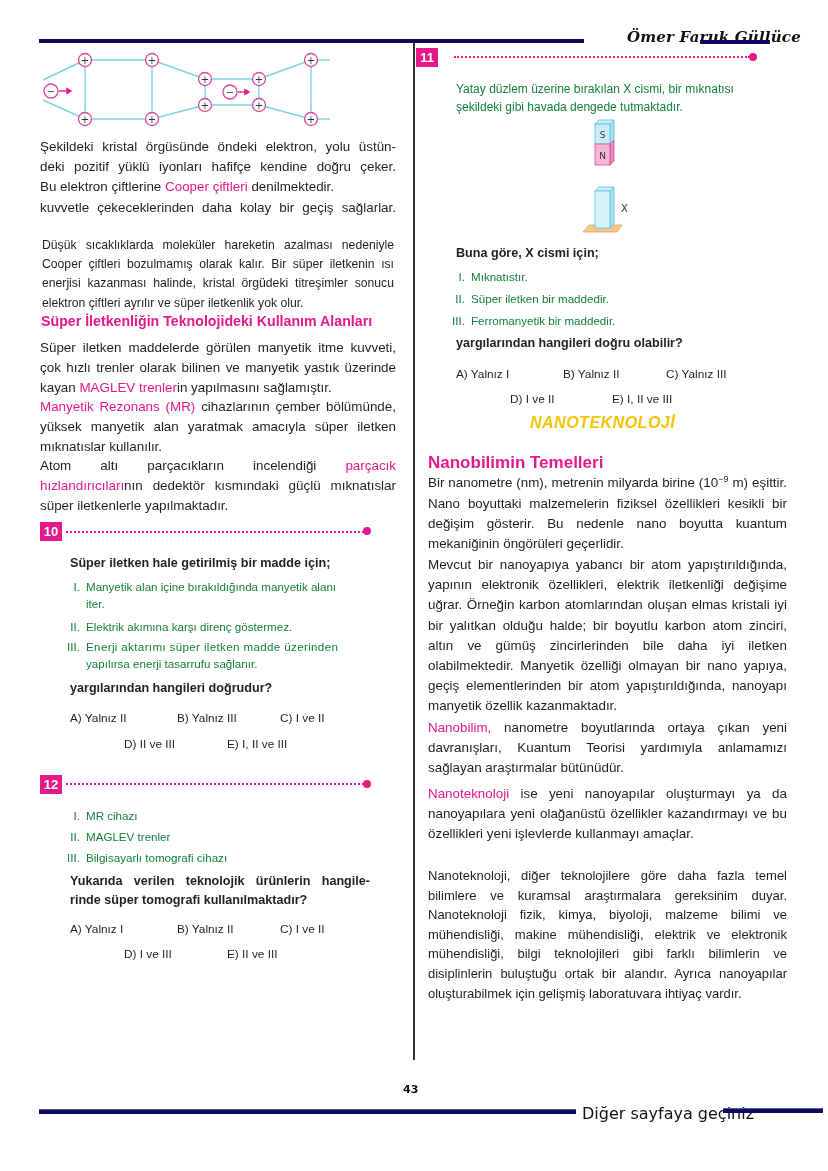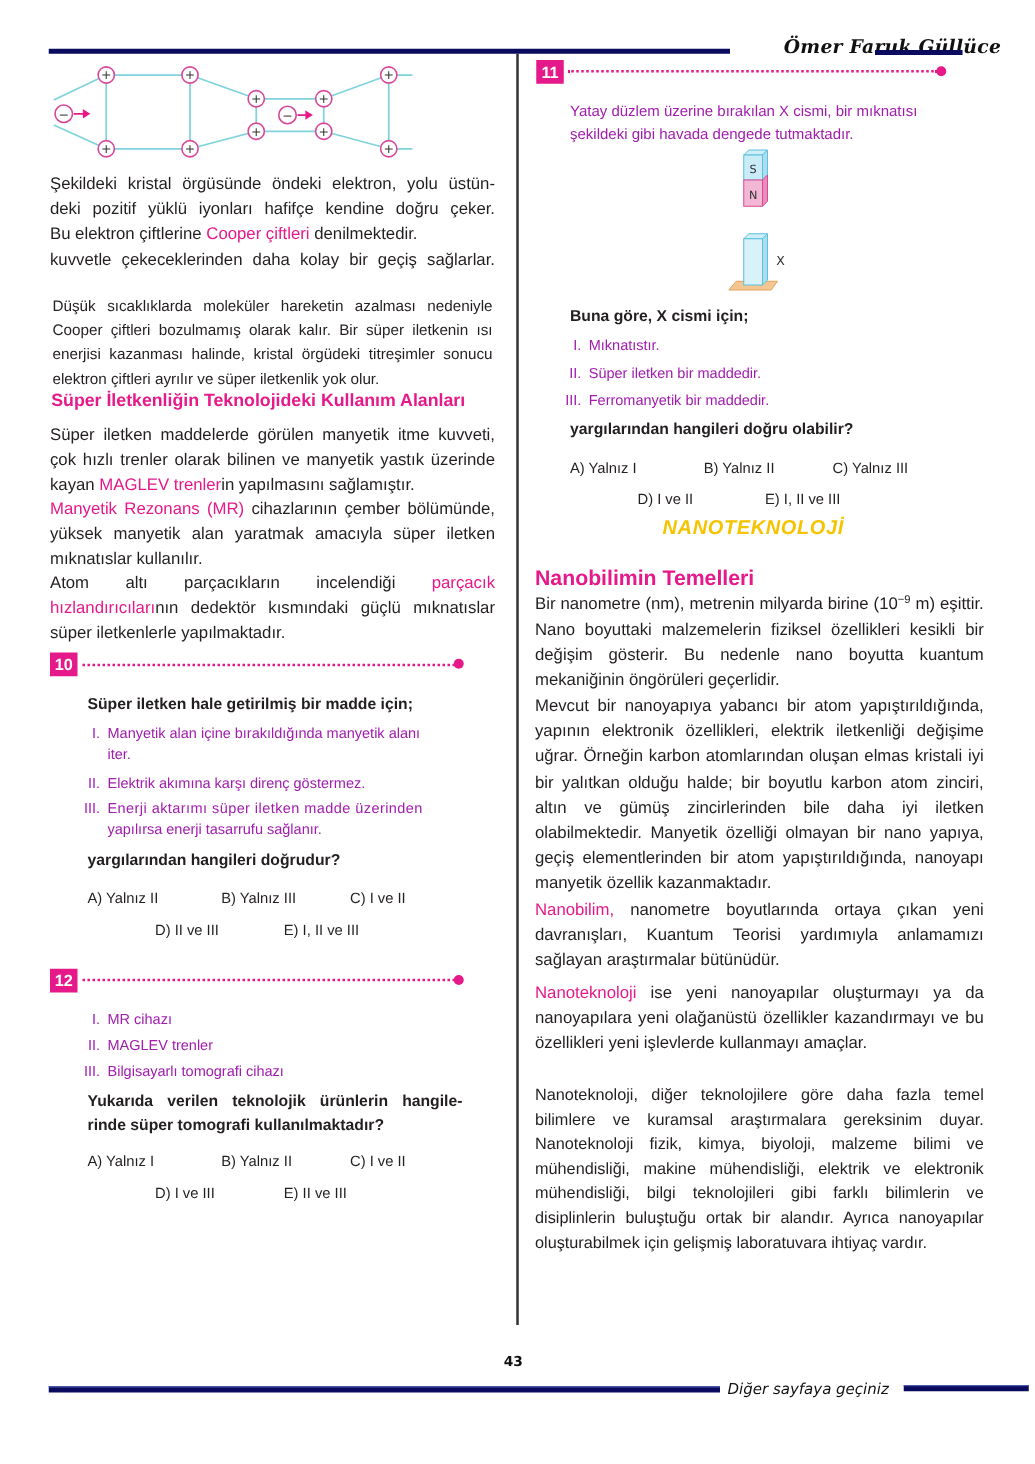--- a/index.html
+++ b/index.html
@@ -19,29 +19,29 @@
   .hl { color: #e6198a; }
 
   .sec-title { position: absolute; font-weight: bold; color: #e6198a; font-size: 14.2px; }
   .nano-title { position: absolute; left: 530px; top: 414px; font-weight: bold; font-style: italic; color: #f5c400; font-size: 16px; letter-spacing: 0.5px; }
 
   .qnum { position: absolute; width: 22px; height: 19px; background: #e6198a; color: #fff; font-weight: bold; font-size: 13px; line-height: 19px; text-align: center; }
   .qdots { position: absolute; height: 2px; border-top: 2px dotted #e6198a; }
   .qdot-end { position: absolute; width: 8px; height: 8px; border-radius: 50%; background: #e6198a; }
 
   .q-stem { position: absolute; font-weight: bold; font-size: 12.6px; color: #231f20; }
-  .q-item { position: absolute; font-size: 11.6px; color: #a21caf; line-height: 17px; }
+  .q-item { position: absolute; font-size: 11.6px; color: #15803d; line-height: 17px; }
   .q-item .rn { display: inline-block; width: 20px; text-align: right; margin-right: 6px; }
   .q-item .tx { display: inline-block; vertical-align: top; }
   .opt { position: absolute; font-size: 11.8px; color: #231f20; }
 
   .page-num { position: absolute; left: 403px; top: 1083px; font-family: "DejaVu Sans", sans-serif; font-size: 11px; color: #111; font-weight: bold; }
   .ftr-line-left { position: absolute; left: 39px; top: 1109px; width: 537px; height: 5px; background: #0a0a5e; border-top: 1px solid #4a5aa8; }
   .ftr-line-right { position: absolute; left: 723px; top: 1108px; width: 100px; height: 5px; background: #0a0a5e; border-top: 1px solid #4a5aa8; }
-  .ftr-text { position: absolute; left: 582px; top: 1104px; font-family: "DejaVu Sans", sans-serif; font-style: italic; font-size: 12px; color: #111; }
+  .ftr-text { position: absolute; left: 582px; top: 1104px; font-family: "DejaVu Sans", sans-serif; font-size: 16px; color: #111; }
 
   .magnet-fig { position: absolute; left: 570px; top: 118px; width: 90px; height: 120px; }
 </style>
 </head>
 <body>
 
 <div class="hdr-line-left"></div>
 <div class="hdr-author">Ömer Faruk Güllüce</div>
 <div class="hdr-line-right"></div>
 
@@ -161,21 +161,21 @@
   <span class="rn">III.</span><span class="tx">Bilgisayarlı tomografi cihazı</span>
 </div>
 <div class="q-stem" style="left:70px; top:874px; width:300px; text-align:justify; text-align-last:justify;">Yukarıda verilen teknolojik ürünlerin hangile-</div>
 <div class="q-stem" style="left:70px; top:893px;">rinde süper tomografi kullanılmaktadır?</div>
 <div class="opt" style="left:70px; top:922px;">A) Yalnız I</div>
 <div class="opt" style="left:177px; top:922px;">B) Yalnız II</div>
 <div class="opt" style="left:280px; top:922px;">C) I ve II</div>
 <div class="opt" style="left:124px; top:947px;">D) I ve III</div>
 <div class="opt" style="left:227px; top:947px;">E) II ve III</div>
 
-<div class="qnum" style="left:429px; top:48px;">11</div>
+<div class="qnum" style="left:416px; top:48px;">11</div>
 <div class="qdots" style="left:454px; top:56px; width:296px;"></div>
 <div class="qdot-end" style="left:749px; top:53px;"></div>
 
 <div class="q-item" style="left:456px; top:80px; font-size:12px; line-height:18px;">
   <div>Yatay düzlem üzerine bırakılan X cismi, bir mıknatısı</div>
   <div>şekildeki gibi havada dengede tutmaktadır.</div>
 </div>
 
 <svg class="magnet-fig" viewBox="0 0 90 120" xmlns="http://www.w3.org/2000/svg">
 

